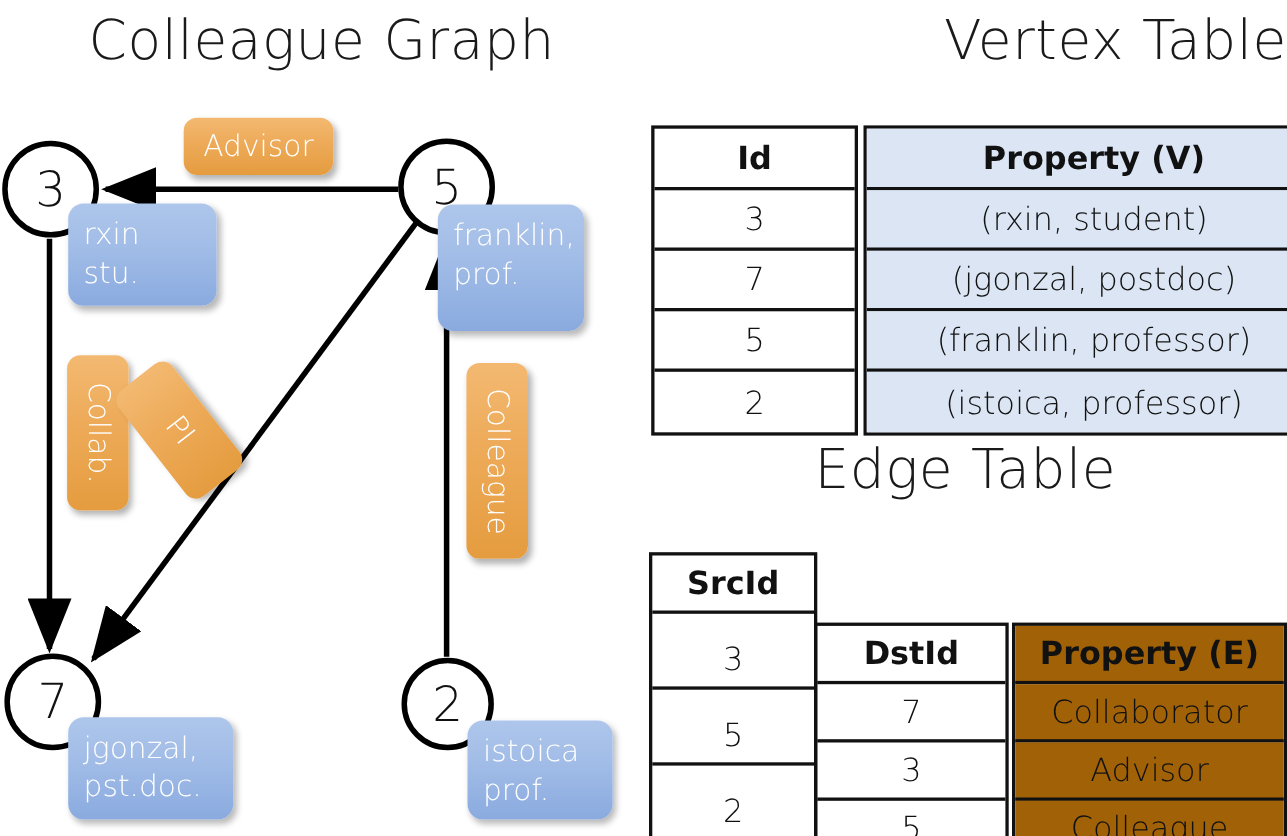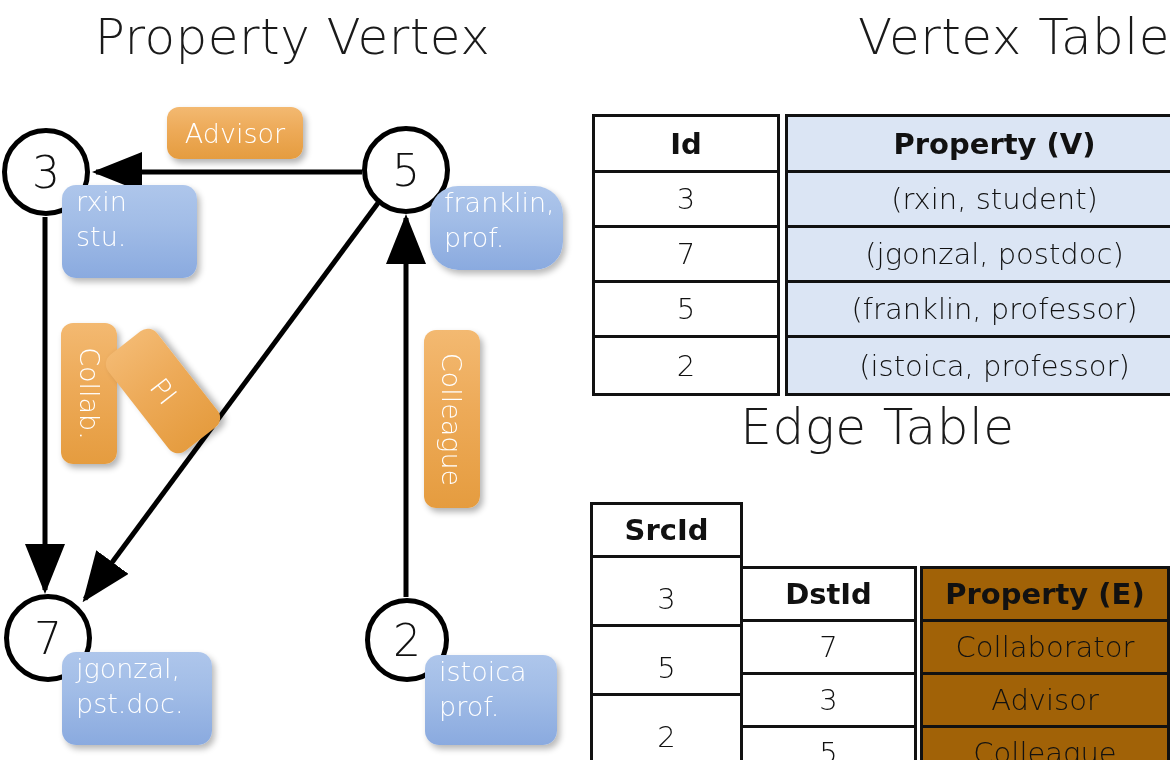--- a/index.html
+++ b/index.html
@@ -73,21 +73,21 @@
   .prop-box {
     position: absolute;
     border-radius: 14px;
     background: linear-gradient(180deg, #aec6eb 0%, #a2bde7 40%, #8aaadf 100%);
     box-shadow: 3px 4px 6px rgba(0,0,0,0.28);
     color: #ffffff;
     font-family: "DejaVu Sans", sans-serif;
     font-weight: 300;
     font-size: 27px;
     line-height: 1.28;
-    padding: 0 0 0 14px;
+    padding: 12px 0 0 14px;
     box-sizing: border-box;
     z-index: 4;
   }
 
   
   .edge-label {
     position: absolute;
     border-radius: 12px;
     background: linear-gradient(180deg, #f3b971 0%, #edaa58 45%, #e59c3f 100%);
     box-shadow: 3px 4px 6px rgba(0,0,0,0.3);
@@ -142,21 +142,21 @@
   #edge-table { left: 590px; top: 490px; }
   #edge-table .col-src  { width: 153px; gap: 16px; }
   #edge-table .col-dst  { width: 177px; margin-left: -3px; }
   #edge-table .col-prop { width: 250px; margin-left: 3px; }
   #edge-table .cell { height: 53px; }
   #edge-table .cell.head { height: 53px; }
 </style>
 </head>
 <body>
 
-<div class="title" id="title-property-graph">Property Vertex</div>
+<div class="title" id="title-property-graph">Colleague Graph</div>
 <div class="title" id="title-vertex-table">Vertex Table</div>
 <div class="title" id="title-edge-table">Edge Table</div>
 
 <div id="graph-panel">
 
   <svg id="graph-edges" viewBox="0 0 585 760">
     <defs>
       <marker id="arrowhead" markerWidth="10" markerHeight="8" refX="9.2" refY="4" orient="auto" markerUnits="strokeWidth">
         <path d="M0,0 L10,4 L0,8 z" fill="#000"></path>
       </marker>
@@ -181,21 +181,21 @@
     <span>7</span>
   </div>
   <div class="node" style="left:365px; top:598px; width:84px; height:84px;">
     <span>2</span>
   </div>
 
   <div class="prop-box" style="left:62px; top:185px; width:135px; height:93px;">
     <div>rxin</div>
     <div>stu.</div>
   </div>
-  <div class="prop-box" style="left:430px; top:186px; width:133px; height:84px;border-radius:28px;">
+  <div class="prop-box" style="left:398px; top:186px; width:133px; height:115px;">
     <div>franklin,</div>
     <div>prof.</div>
   </div>
   <div class="prop-box" style="left:62px; top:652px; width:150px; height:93px;">
     <div>jgonzal,</div>
     <div>pst.doc.</div>
   </div>
   <div class="prop-box" style="left:425px; top:655px; width:132px; height:90px;">
     <div>istoica</div>
     <div>prof.</div>

